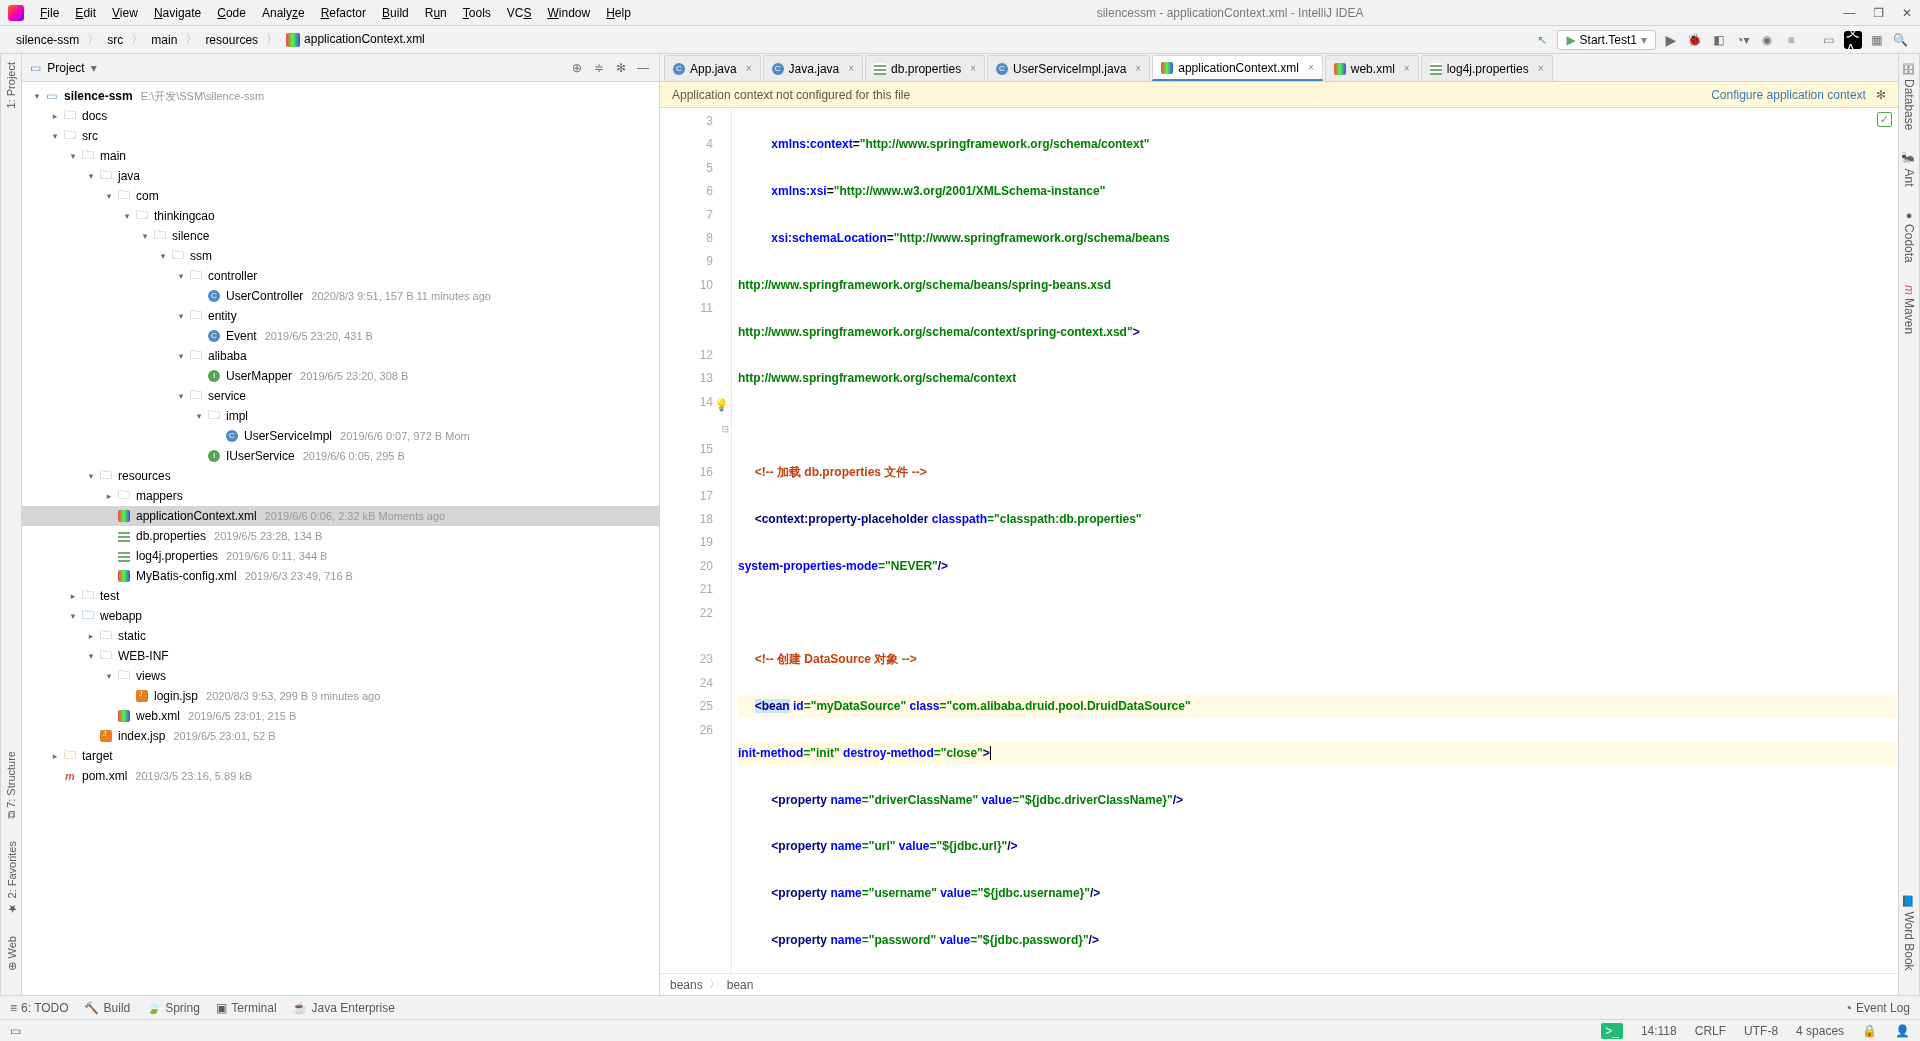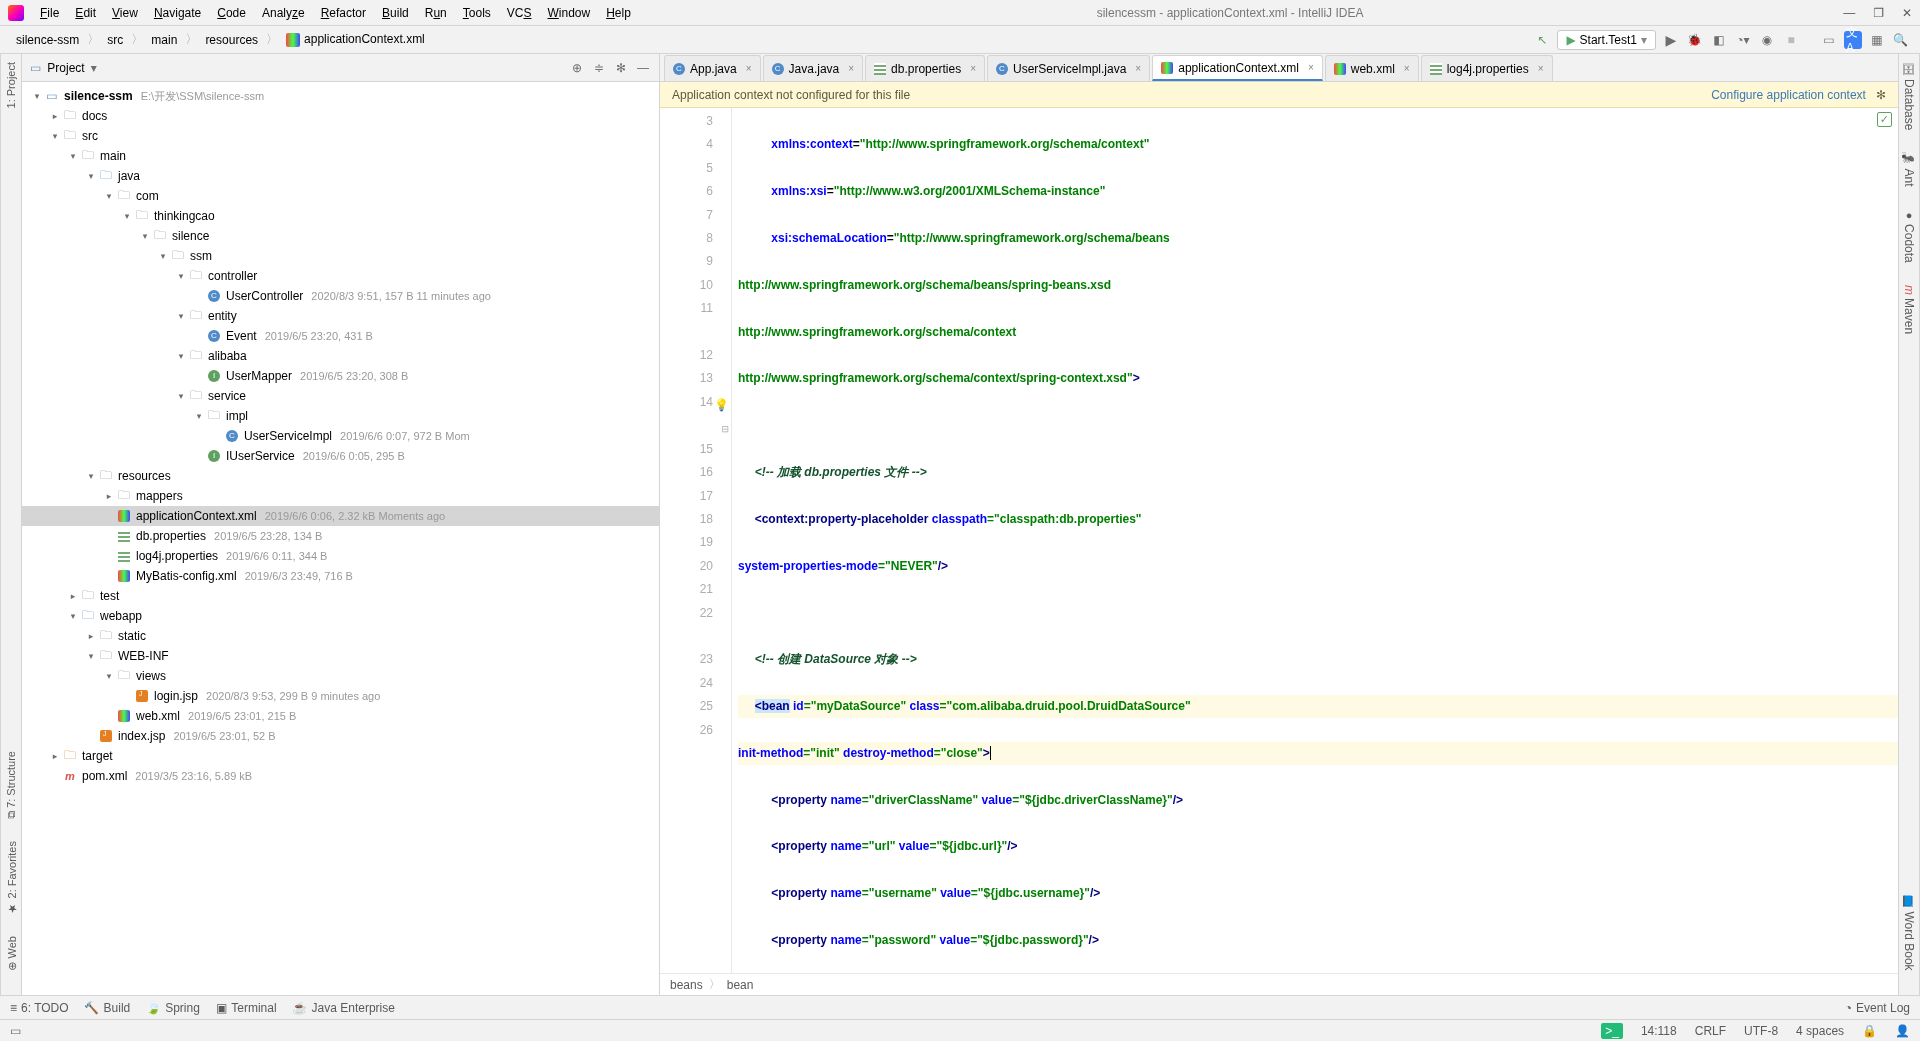--- a/index.html
+++ b/index.html
@@ -64,21 +64,21 @@
 .gutter .gline { position:relative; }
 .gutter .bulb { position:absolute; right:-16px; top:3px; color:#e6a817; font-size:12px; }
 .gutter .fold { position:absolute; right:-16px; top:4px; color:#aaa; font-size:9px; cursor:pointer; }
 .code { flex:1; font-family:Consolas,monospace; font-size:15px; line-height:23.4px; padding:2px 0 0 6px; white-space:pre; overflow:hidden; font-weight:bold; }
 .code .line { height:23.4px; }
 .code .hl-line { background:#fffae3; }
 .green-check { position:absolute; top:4px; right:6px; color:#5fa05f; font-size:11px; border:1px solid #5fa05f; padding:0 2px; border-radius:2px; }
 .c-tag { color:#000080; }
 .c-attr { color:#0000ff; }
 .c-str { color:#008000; }
-.c-cmt { color:#14532d; font-style:italic; }
+.c-cmt { color:#c2410c; }
 .c-sel { background:#cce5ff; }
 .caret { border-left:1px solid #000; animation:blink 1s infinite; }
 @keyframes blink { 50% { opacity:0; } }
 .breadcrumb-bar { height:22px; background:#fff; border-top:1px solid #e8e8e8; display:flex; align-items:center; padding:0 10px; font-size:11px; color:#5a5a5a; gap:6px; }
 .bottom-toolbar { height:24px; background:#f2f2f2; border-top:1px solid #d4d4d4; display:flex; align-items:center; padding:0 10px; gap:16px; font-size:11px; color:#5a5a5a; }
 .bottom-toolbar .item { display:flex; align-items:center; gap:4px; cursor:pointer; }
 .bottom-toolbar .spacer { flex:1; }
 .statusbar { height:22px; background:#f2f2f2; border-top:1px solid #d4d4d4; display:flex; align-items:center; padding:0 10px; gap:18px; font-size:11px; color:#5a5a5a; }
 .statusbar .spacer { flex:1; }
 .statusbar .lock { color:#888; }
@@ -129,21 +129,21 @@
       <span style="color:#888">▾</span>
     </div>
     <span class="toolbtn play">▶</span>
     <span class="toolbtn bug">🐞</span>
     <span class="toolbtn">◧</span>
     <span class="toolbtn">◔▾</span>
     <span class="toolbtn">◉</span>
     <span class="toolbtn" style="color:#bbb">■</span>
     <span style="width:8px"></span>
     <span class="toolbtn">▭</span>
-    <span class="toolbtn" style="background:#3b82f6;color:#fff;border-radius:3px;font-size:12px;padding:2px">文A</span>
+    <span class="toolbtn" style="background:#000000;color:#fff;border-radius:3px;font-size:14px;padding:2px">文A</span>
     <span class="toolbtn">▦</span>
     <span class="toolbtn">🔍</span>
   </div>
 </div>
 
 <div class="main-area">
 
   <div class="left-gutter">
     <div class="vtab">1: Project</div>
     <div style="flex:1"></div>
@@ -455,22 +455,22 @@
         <div class="gline">23</div>
         <div class="gline">24</div>
         <div class="gline">25</div>
         <div class="gline">26</div>
       </div>
       <div class="code">
 <div class="line"><span>          </span><span class="c-attr">xmlns:context</span><span>=</span><span class="c-str">"http://www.springframework.org/schema/context"</span></div>
 <div class="line"><span>          </span><span class="c-attr">xmlns:xsi</span><span>=</span><span class="c-str">"http://www.w3.org/2001/XMLSchema-instance"</span></div>
 <div class="line"><span>          </span><span class="c-attr">xsi:schemaLocation</span><span>=</span><span class="c-str">"http://www.springframework.org/schema/beans</span></div>
 <div class="line"><span class="c-str">http://www.springframework.org/schema/beans/spring-beans.xsd</span></div>
+<div class="line"><span class="c-str">http://www.springframework.org/schema/context/spring-context.xsd"</span><span class="c-tag">&gt;</span></div>
 <div class="line"><span class="c-str">http://www.springframework.org/schema/context</span></div>
-<div class="line"><span class="c-str">http://www.springframework.org/schema/context/spring-context.xsd"</span><span class="c-tag">&gt;</span></div>
 <div class="line"></div>
 <div class="line"><span>     </span><span class="c-cmt">&lt;!-- 加载 db.properties 文件 --&gt;</span></div>
 <div class="line"><span>     </span><span class="c-tag">&lt;</span><span class="c-tag">context:property-placeholder</span><span class="c-attr"> classpath</span><span class="c-str">="classpath:db.properties"</span></div>
 <div class="line"><span class="c-attr">system-properties-mode</span><span class="c-str">="NEVER"</span><span class="c-tag">/&gt;</span></div>
 <div class="line"></div>
 <div class="line"><span>     </span><span class="c-cmt">&lt;!-- 创建 DataSource 对象 --&gt;</span></div>
 <div class="line hl-line"><span>     </span><span class="c-tag c-sel">&lt;</span><span class="c-tag c-sel">bean</span><span class="c-attr"> id</span><span class="c-str">="myDataSource"</span><span class="c-attr"> class</span><span class="c-str">="com.alibaba.druid.pool.DruidDataSource"</span></div>
 <div class="line hl-line"><span class="c-attr">init-method</span><span class="c-str">="init"</span><span class="c-attr"> destroy-method</span><span class="c-str">="close"</span><span class="c-tag">&gt;</span><span class="caret"></span></div>
 <div class="line"><span>          </span><span class="c-tag">&lt;</span><span class="c-tag">property</span><span class="c-attr"> name</span><span class="c-str">="driverClassName"</span><span class="c-attr"> value</span><span class="c-str">="${jdbc.driverClassName}"</span><span class="c-tag">/&gt;</span></div>
 <div class="line"><span>          </span><span class="c-tag">&lt;</span><span class="c-tag">property</span><span class="c-attr"> name</span><span class="c-str">="url"</span><span class="c-attr"> value</span><span class="c-str">="${jdbc.url}"</span><span class="c-tag">/&gt;</span></div>

